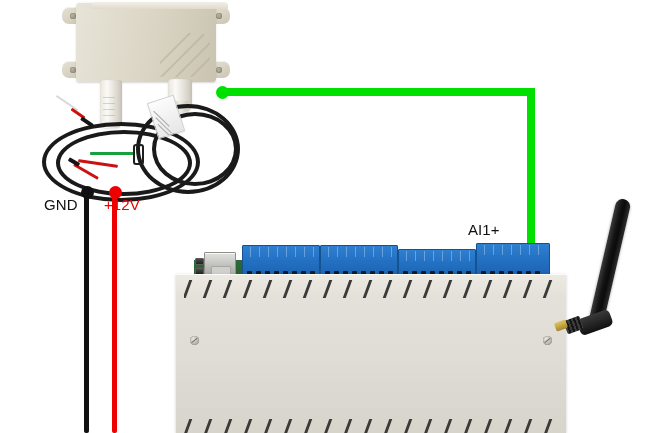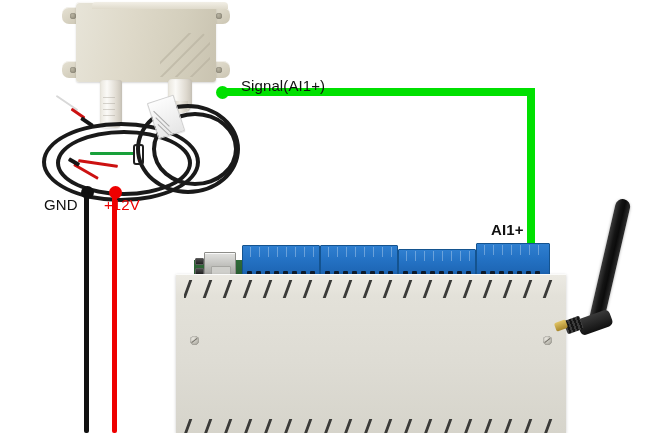--- a/index.html
+++ b/index.html
@@ -257,22 +257,21 @@
         <i style="top:15px;"></i>
         <i style="top:22px;"></i>
     </div>
   </div>
 
   <div class="abs sig-dot" style="left:216px; top:86px;"></div>
   <div class="abs sig-line" style="left:222px; top:88px; width:312px; height:8px;"></div>
   <div class="abs sig-line" style="left:527px; top:88px; width:8px;  height:172px;"></div>
   <div class="abs sig-dot" style="left:524px; top:251px;"></div>
 
-  <div class="abs lbl" style="left:241px; top:78px;">Signal(AI1+)</div>
-  <div class="abs lbl" style="left:491px; top:222px;font-weight:bold;">AI1+</div>
+  <div class="abs lbl" style="left:468px; top:222px;">AI1+</div>
 
   <div class="abs pwr-dot" style="left:81px;  top:186px; background:#111111;"></div>
   <div class="abs pwr-wire" style="left:84px; top:192px; width:5px; height:241px; background:#111111;"></div>
   <div class="abs lbl" style="left:44px; top:197px;">GND</div>
 
   <div class="abs pwr-dot" style="left:109px; top:186px; background:#ee0000;"></div>
   <div class="abs pwr-wire" style="left:112px; top:192px; width:5px; height:241px; background:#ee0000;"></div>
   <div class="abs lbl red" style="left:104px; top:197px;">+12V</div>
 
   <div class="abs" id="controller">

